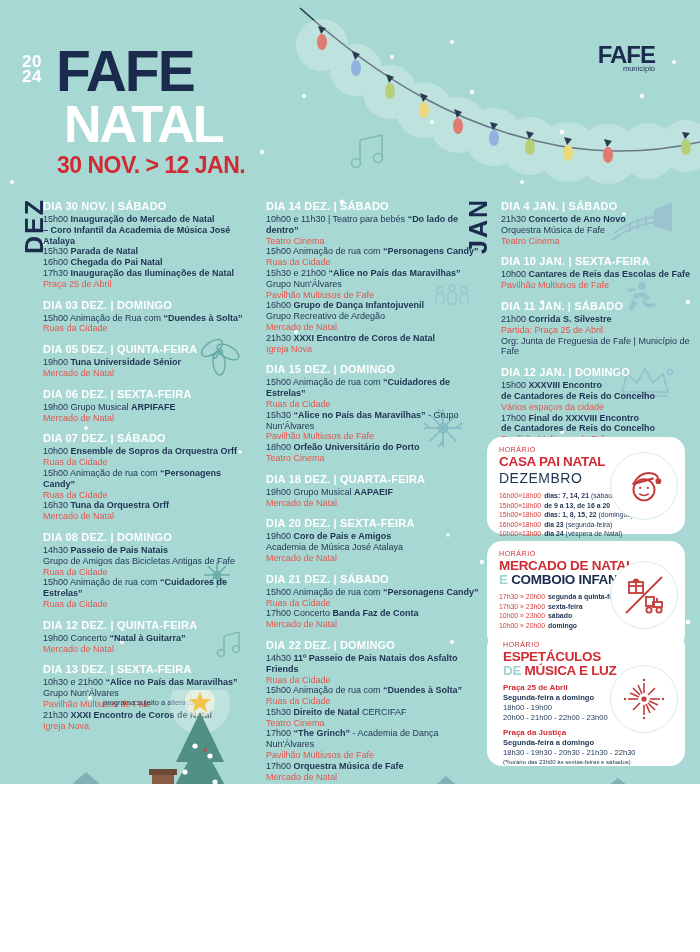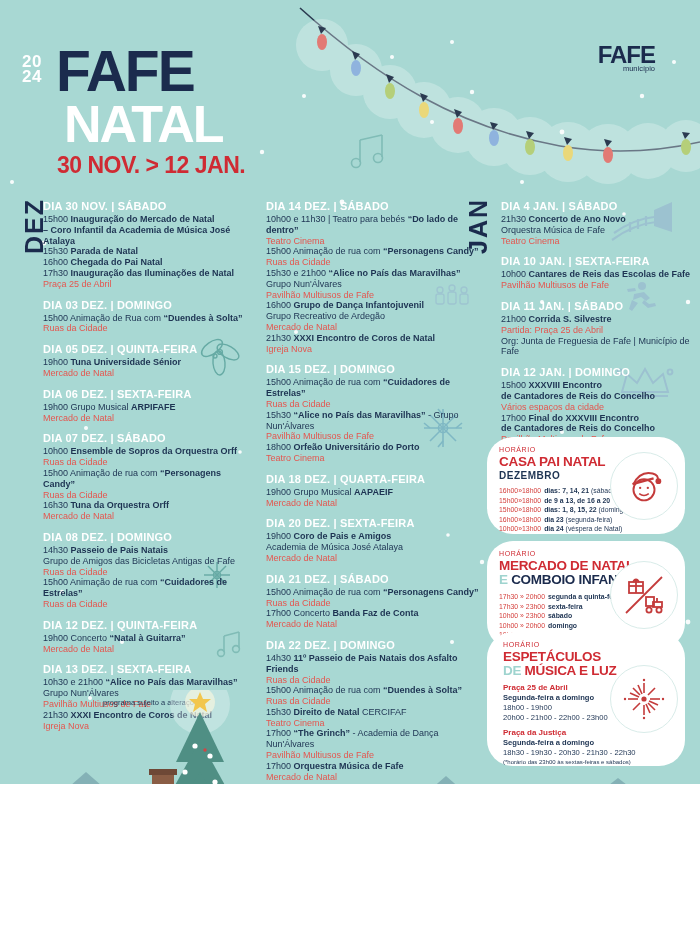--- a/index.html
+++ b/index.html
@@ -29,32 +29,32 @@
   .col-1{left:266px;width:216px;}
   .col-2{left:501px;width:190px;}
   .section{margin-bottom:9px;}
   .day{color:#fff;font-weight:800;font-size:11px;line-height:13px;letter-spacing:.2px;margin-bottom:1px;}
   .line{font-size:9px;line-height:10.8px;color:#1d3352;}
   .line b{font-weight:700;}
   .line.venue{color:#e4564f;}
   .note{left:55px;top:698px;font-size:7.5px;color:#1d3352;padding-left:48px;}
 
   
-  .sbox{position:absolute;left:487px;width:198px;background:#fff;border-radius:26px;
+  .sbox{position:absolute;left:487px;width:198px;background:#fff;border-radius:15px;
     padding:9px 12px 8px 12px;box-sizing:border-box;}
   .sbox-0{top:437px;height:97px;}
   .sbox-1{top:541px;height:108px;}
   .sbox-2{top:632px;height:134px;padding-left:16px;}
   .sb-label{color:#cf2b33;font-size:7px;letter-spacing:.6px;margin-bottom:2px;}
   .sb-title{color:#cf2b33;font-size:13.5px;font-weight:900;letter-spacing:-.3px;line-height:14px;}
   .sb-title2{font-size:13.5px;font-weight:900;letter-spacing:-.3px;line-height:14px;}
   .t2pre{color:#9fd4cf;}
   .t2main-navy{color:#1b2b4d;}
   .t2main-red{color:#cf2b33;}
-  .sb-sub{color:#1d3352;font-size:10px;font-weight:700;letter-spacing:.5px;margin-top:1px;}
+  .sb-sub{color:#1d3352;font-size:14px;font-weight:400;letter-spacing:.5px;margin-top:1px;}
   .sb-rows{margin-top:5px;}
   .row{font-size:6.9px;line-height:9.6px;white-space:nowrap;color:#1d3352;}
   .row .tm{color:#d4403d;margin-right:3px;}
   .row b{font-weight:700;}
   .grp{margin-top:5px;}
   .grp .gv{color:#cf2b33;font-weight:700;font-size:8px;line-height:10px;}
   .grp .gd{font-weight:700;font-size:7.6px;line-height:10px;}
   .grp .gt{font-size:7.6px;line-height:10px;}
   .grp .gn{font-size:6px;line-height:8px;}
   .sb-circle{position:absolute;right:7px;top:50%;transform:translateY(-50%);width:66px;height:66px;

